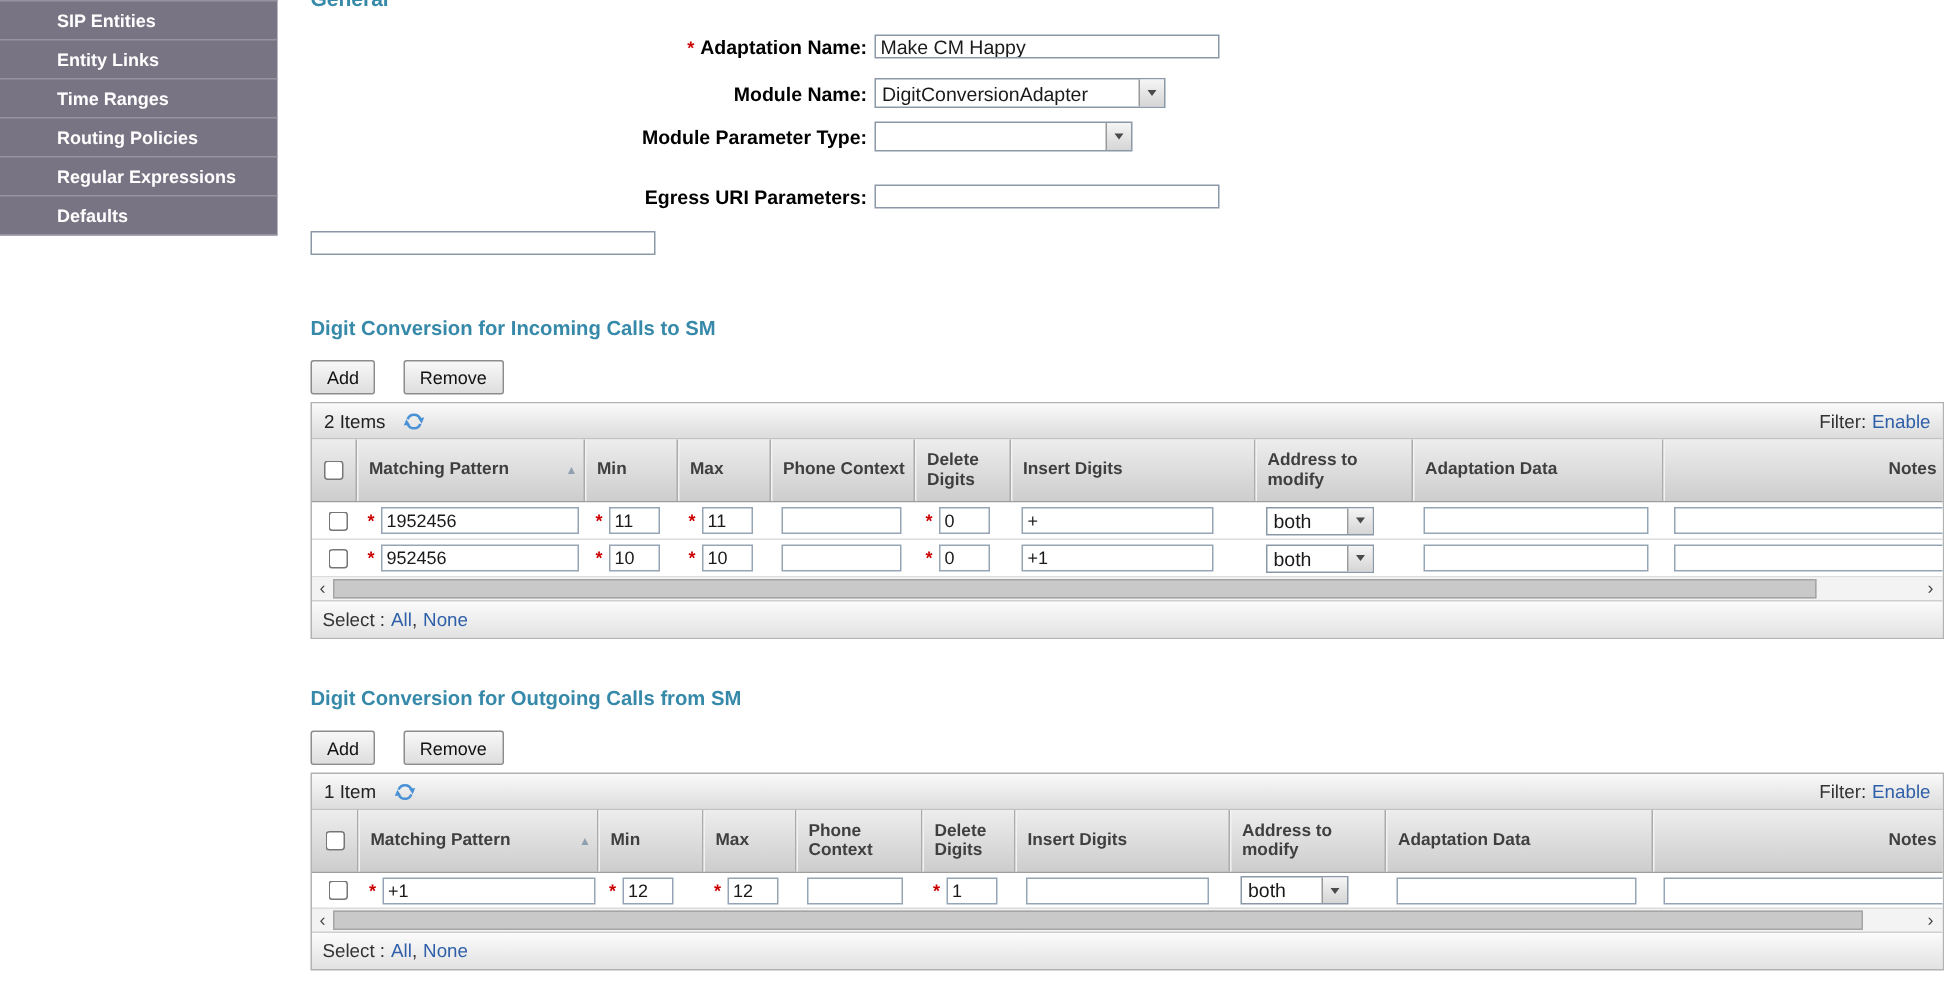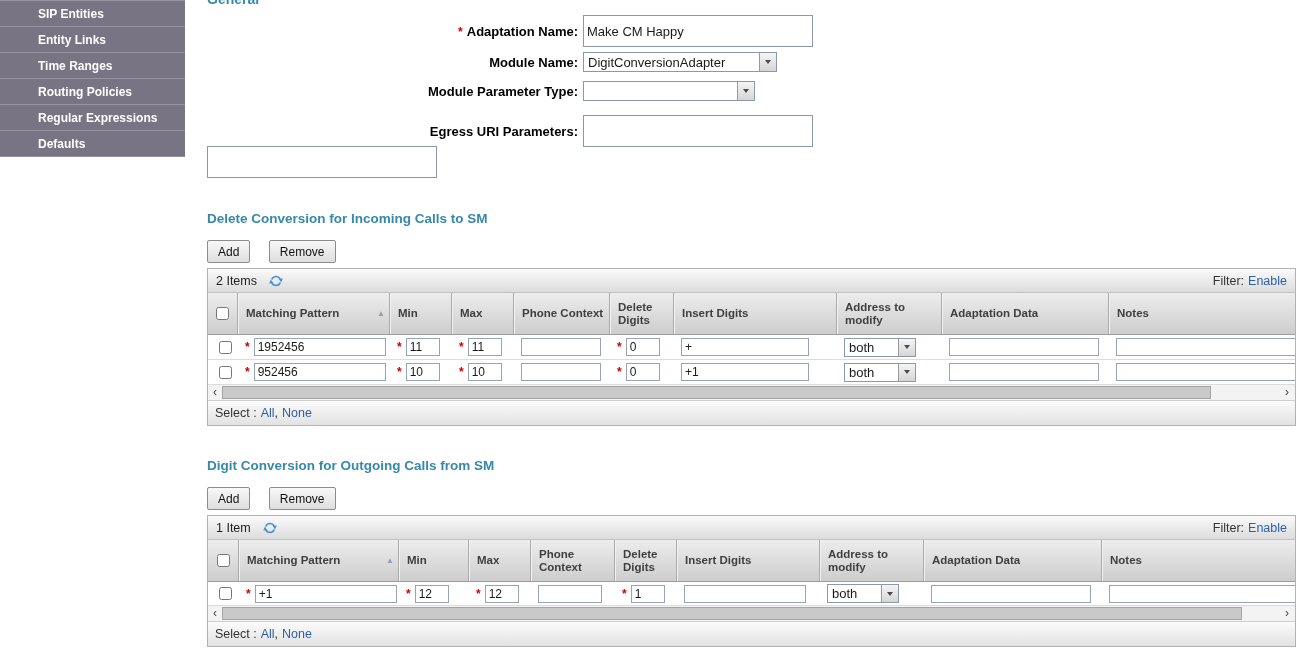--- a/index.html
+++ b/index.html
@@ -18,21 +18,21 @@
   
   .general-title { position:absolute; left:207px; top:-9px; color:#3689a9;
     font-weight:bold; font-size:14px; }
   .gform { position:absolute; left:207px; top:21px; width:750px; }
   .frow { display:flex; align-items:center; height:20px; }
   .frow.m1 { margin-bottom:11px; } .frow.m2 { margin-bottom:9px; }
   .frow.m3 { margin-bottom:20px; } .frow.m4 { margin-bottom:11px; }
   .flabel { width:376px; text-align:right; font-weight:bold; font-size:13px;
     color:#000; padding-right:5px; white-space:nowrap; }
   .req { color:#cc0000; font-weight:bold; margin-right:4px; font-size:12px; }
-  .txt { height:32px; border:1px solid #8a98a8; font-family:inherit; font-size:13px;
+  .txt { height:16px; border:1px solid #8a98a8; font-family:inherit; font-size:13px;
     padding:0 3px; color:#1a1a1a; background:#fff; }
   .txt.w230 { width:230px; }
 
   
   .selbox { display:inline-flex; align-items:center; justify-content:space-between;
     border:1px solid #8a98a8; background:#fff; height:20px; cursor:default; }
   .selval { padding-left:4px; font-size:13px; color:#1a1a1a; white-space:nowrap;
     overflow:hidden; flex:1; }
   .selbtn { width:17px; align-self:stretch; background:linear-gradient(#f5f5f5,#d5d5d5);
     border-left:1px solid #9a9a9a; display:flex; align-items:center; justify-content:center; }
@@ -59,21 +59,21 @@
   .refresh { display:inline-flex; cursor:pointer; }
   .filter-wrap { margin-left:auto; font-size:12.5px; color:#333; }
   .filter-wrap a { margin-left:4px; }
 
   .hrow { display:flex; align-items:stretch; height:42px;
     background:linear-gradient(#ededed,#cdcdcd); border-bottom:1px solid #9d9d9d; }
   .hcell { display:flex; align-items:center; padding:3px 4px 3px 7px; font-size:11.5px;
     font-weight:bold; color:#3f3f3f; border-right:1px solid #ababab;
     border-left:1px solid #f2f2f2; line-height:13px; }
   .hcell:first-child { border-left:none; justify-content:center; padding-left:4px; }
-  .hcell.last { border-right:none; flex:1; }
+  .hcell.last { border-right:none; flex:1;justify-content:flex-end; }
   .sort { color:#8fa0b0; font-size:8px; margin-left:auto; padding-left:6px; }
 
   .drow { display:flex; align-items:center; background:#fff;
     border-bottom:1px solid #dcdcdc; }
   .t1 .drow { height:25px; } .t2 .drow { height:24px; }
   .dcell { display:flex; align-items:center; padding-left:7px; overflow:hidden; height:100%; }
   .dcell.ck { justify-content:center; padding-left:4px; }
   .dcell.last { flex:1; }
   .rin { height:18px; border:1px solid #96a5b5; font-family:inherit; font-size:12px;
     padding:0 3px; color:#1a1a1a; flex-shrink:0; }
@@ -147,21 +147,21 @@
   <div class="frow m4">
     <div class="flabel"><span>Egress URI Parameters:</span></div>
     <input class="txt w230" type="text" value="" style="">
   </div>
   <div class="frow">
     <input class="txt w230" type="text" value="" style="">
   </div>
 </div>
 
 <div class="sec sec-in">
-  <div class="sec-title">Delete Conversion for Incoming Calls to SM</div>
+  <div class="sec-title">Digit Conversion for Incoming Calls to SM</div>
   <div class="btnrow">
     <button class="btn">Add</button>
     <button class="btn">Remove</button>
   </div>
 
   <div class="dtable t1">
     <div class="bar-top">
       <span class="items-count">2 Items</span>
       <span class="refresh">
         <svg width="14" height="14" viewBox="0 0 14 14">

